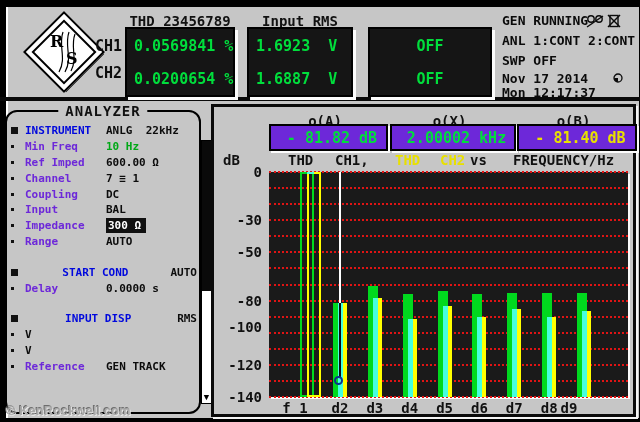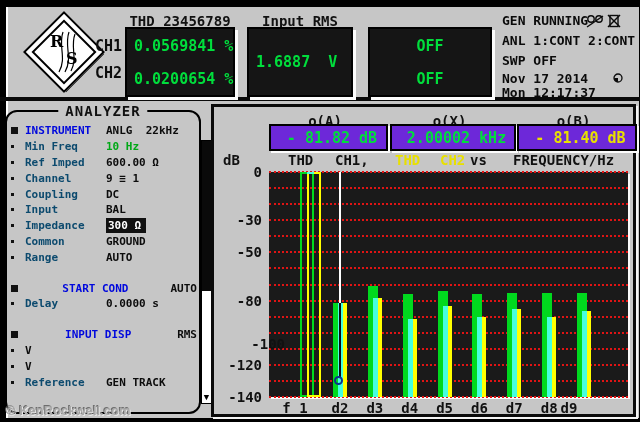--- a/index.html
+++ b/index.html
@@ -29,21 +29,21 @@
   
   .menu-panel{position:absolute;left:5px;top:110px;width:192px;height:300px;border:2px solid #000;border-radius:12px;background:#c6c6c6;}
   .menu-title{position:absolute;top:-9px;left:50%;transform:translateX(-50%);background:#c6c6c6;padding:0 7px;font-size:14px;font-weight:bold;letter-spacing:1px;white-space:nowrap;}
   .menu-rows{position:absolute;left:4px;top:11px;right:2px;}
   .mrow{display:flex;align-items:center;height:15.8px;font-size:11px;font-weight:bold;}
   .mrow.gap{margin-top:15px;gap:42px;}
   .bullet{width:14px;display:flex;align-items:center;justify-content:flex-start;}
   .bullet i{display:block;background:#111;}
   .bullet.sq i{width:7px;height:7px;}
   .bullet.tick i{width:3px;height:3px;}
-  .mlabel{width:81px;white-space:pre;color:#0c4a6e;}
+  .mlabel{width:81px;white-space:pre;color:#6d28d9;}
   .mlabel.hdr{color:#0008dd;}
   .mvalue{white-space:pre;color:#0c0c0c;}
   .mvalue.green{color:#00a816;}
   .mvalue.hl{background:#101010;color:#fff;padding:1px 5px 1px 2px;}
   
   .scrollbar{position:absolute;left:201px;top:140px;width:9px;height:262px;background:#fff;border:1px solid #000;}
   .sb-thumb{position:absolute;left:0;top:0;width:100%;height:150px;background:#0a0a0a;}
   .sb-arrow{position:absolute;left:0;bottom:0;width:100%;height:12px;font-size:9px;line-height:12px;text-align:center;color:#000;}
   
   .chart-panel{position:absolute;left:211px;top:104px;width:425px;height:313px;box-sizing:border-box;
@@ -96,20 +96,21 @@
   <div class="chlab" style="top:64px">CH2</div>
 
   <div class="box-hdr" style="left:125px;width:110px">THD 23456789</div>
   <div class="lcd" style="left:125px;width:106px">
     <div class="row">0.0569841 %</div>
     <div class="row">0.0200654 %</div>
   </div>
 
   <div class="box-hdr" style="left:247px;width:106px">Input RMS</div>
   <div class="lcd" style="left:247px;width:102px">
+    <div class="row">1.6923  V</div>
     <div class="row">1.6887  V</div>
   </div>
 
   <div class="lcd center" style="left:368px;width:120px">
     <div class="row">OFF</div>
     <div class="row">OFF</div>
   </div>
 
   <div class="stline" style="left:502px;top:13px">GEN RUNNING</div>
   <svg class="sticon" style="left:586px;top:14px" width="18" height="14" viewBox="0 0 18 14">
@@ -153,21 +154,21 @@
             <i></i>
           </span>
           <span class="mlabel">Ref Imped</span>
           <span class="mvalue">600.00 Ω</span>
         </div>
         <div class="mrow">
           <span class="bullet tick">
             <i></i>
           </span>
           <span class="mlabel">Channel</span>
-          <span class="mvalue">9 ≡ 1</span>
+          <span class="mvalue">7 ≡ 1</span>
         </div>
         <div class="mrow">
           <span class="bullet tick">
             <i></i>
           </span>
           <span class="mlabel">Coupling</span>
           <span class="mvalue">DC</span>
         </div>
         <div class="mrow">
           <span class="bullet tick">
@@ -175,27 +176,20 @@
           </span>
           <span class="mlabel">Input</span>
           <span class="mvalue">BAL</span>
         </div>
         <div class="mrow">
           <span class="bullet tick">
             <i></i>
           </span>
           <span class="mlabel">Impedance</span>
           <span class="mvalue hl">300 Ω</span>
-        </div>
-        <div class="mrow">
-          <span class="bullet tick">
-            <i></i>
-          </span>
-          <span class="mlabel">Common</span>
-          <span class="mvalue">GROUND</span>
         </div>
         <div class="mrow">
           <span class="bullet tick">
             <i></i>
           </span>
           <span class="mlabel">Range</span>
           <span class="mvalue">AUTO</span>
         </div>
         <div class="mrow gap">
           <span class="bullet sq">
@@ -305,21 +299,21 @@
           <div class="bar" style="left: 307.999px; width: 10px; height: 104px; background: rgb(0, 217, 30);"></div>
           <div class="bar" style="left: 312.999px; width: 5px; height: 86px; background: rgb(70, 255, 224);"></div>
           <div class="cursor-line" style="left: 70px; top: 0px; height: 131px;"></div>
           <div class="cursor-tail" style="left: 70px; top: 131px; height: 75px;"></div>
           <div class="cursor-mark" style="left: 65px; top: 204px;"></div>
         </div>
     <div class="ytick" style="top: 57px;">0</div>
         <div class="ytick" style="top: 105.214px;">-30</div>
         <div class="ytick" style="top: 137.357px;">-50</div>
         <div class="ytick" style="top: 185.571px;">-80</div>
-        <div class="ytick" style="top: 229px; margin-left: 23px;">-100</div>
+        <div class="ytick" style="top: 212px;">-100</div>
         <div class="ytick" style="top: 249.857px;">-120</div>
         <div class="ytick" style="top: 282px;">-140</div>
         <div class="xtick" style="left: 63px; top: 293px;">f 1</div>
         <div class="xtick" style="left: 108px; top: 293px;">d2</div>
         <div class="xtick" style="left: 142.857px; top: 293px;">d3</div>
         <div class="xtick" style="left: 177.714px; top: 293px;">d4</div>
         <div class="xtick" style="left: 212.571px; top: 293px;">d5</div>
         <div class="xtick" style="left: 247.428px; top: 293px;">d6</div>
         <div class="xtick" style="left: 282.285px; top: 293px;">d7</div>
         <div class="xtick" style="left: 317.142px; top: 293px;">d8</div>

